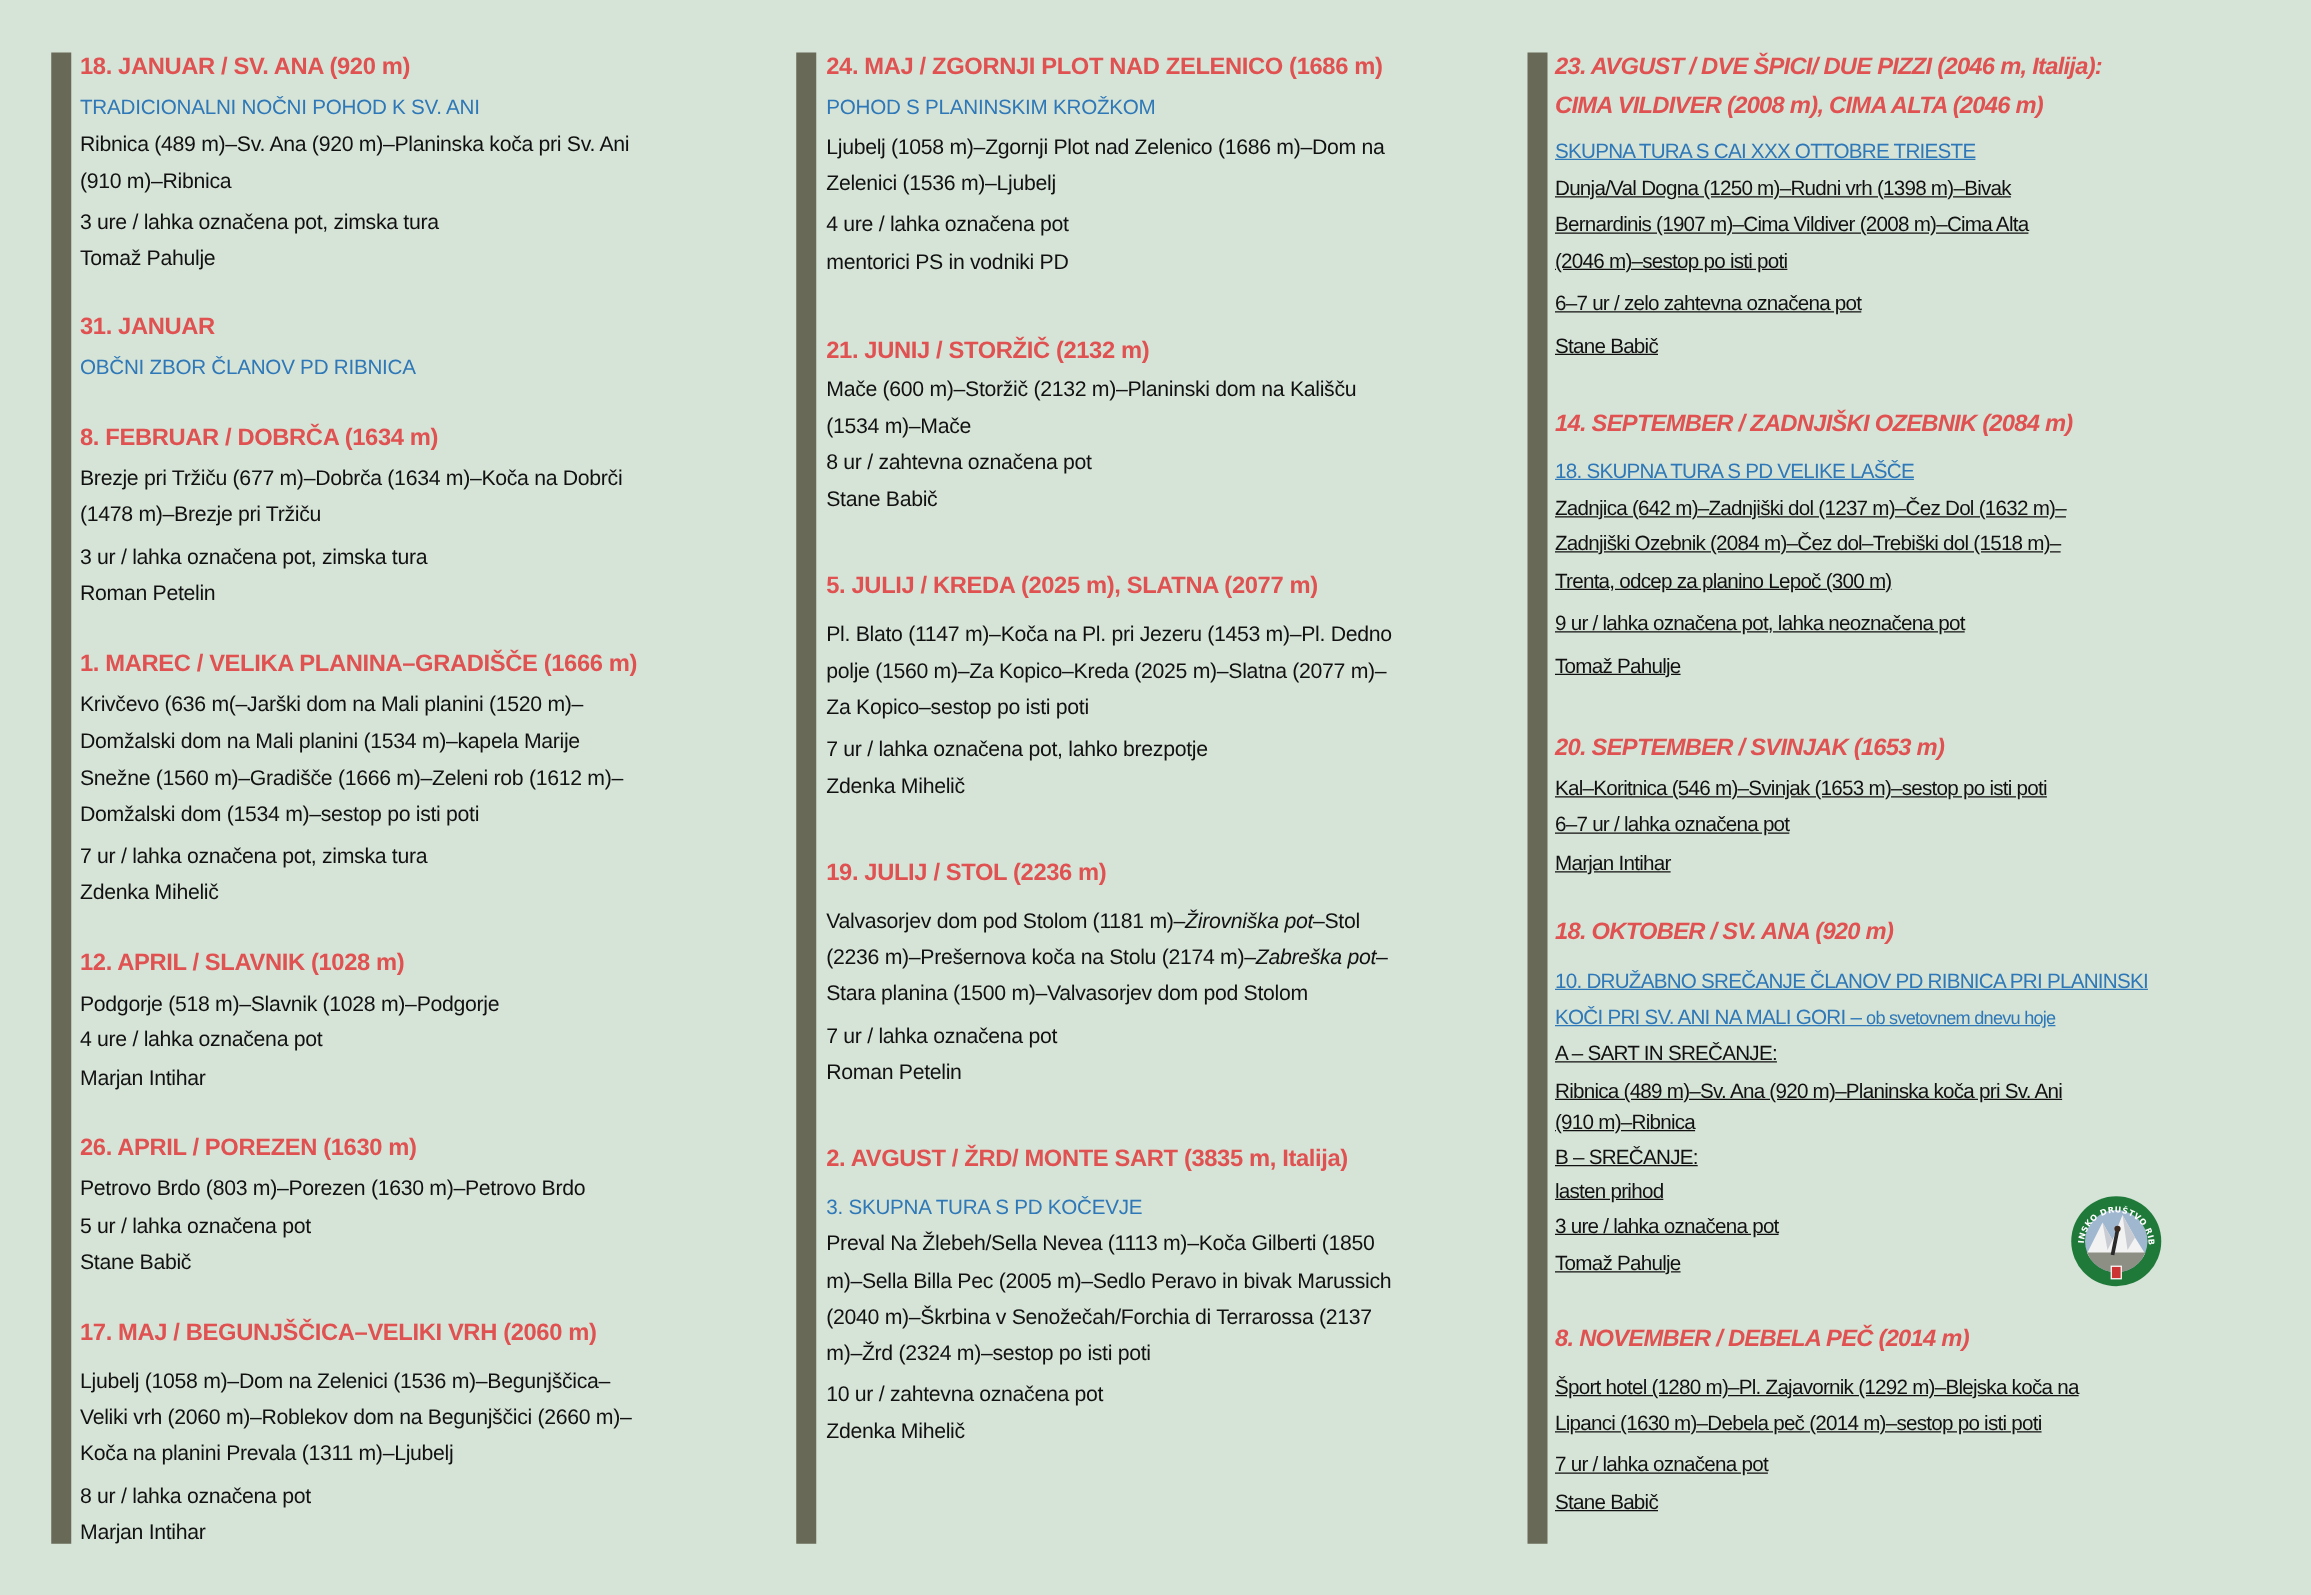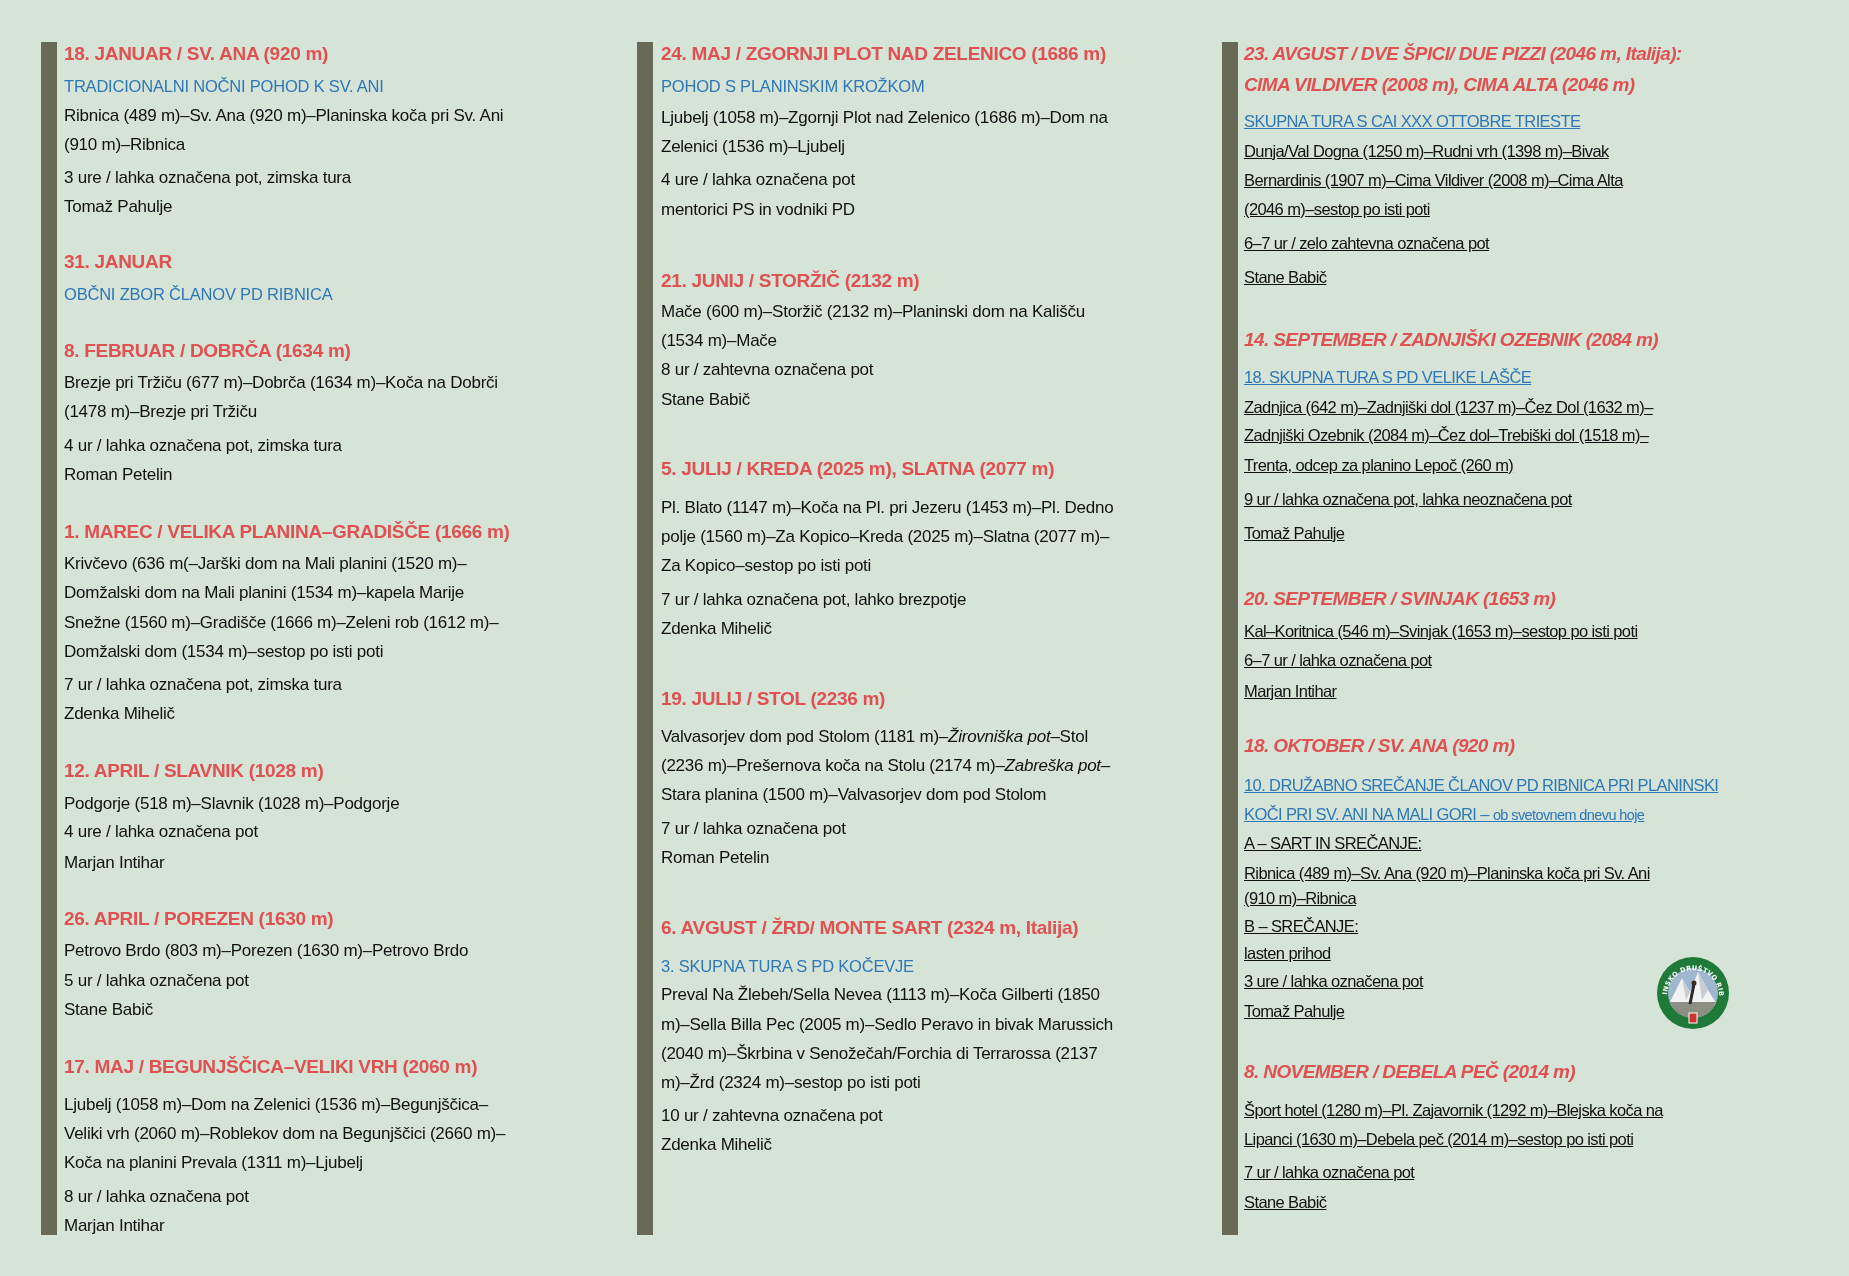--- a/index.html
+++ b/index.html
@@ -35,21 +35,21 @@
     <div class="ln b c1" style="top:195px">Tomaž Pahulje</div>
   </div>
   <div>
     <div class="ln t c1" style="top:250px">31. JANUAR</div>
     <div class="ln s c1" style="top:282px">OBČNI ZBOR ČLANOV PD RIBNICA</div>
   </div>
   <div>
     <div class="ln t c1" style="top:339px">8. FEBRUAR /  DOBRČA (1634 m)</div>
     <div class="ln b c1" style="top:371px">Brezje pri Tržiču (677 m)–Dobrča (1634 m)–Koča na Dobrči</div>
     <div class="ln b c1" style="top:400px">(1478 m)–Brezje pri Tržiču</div>
-    <div class="ln b c1" style="top:434px">4 ur / lahka označena pot, zimska tura</div>
+    <div class="ln b c1" style="top:434px">3 ur / lahka označena pot, zimska tura</div>
     <div class="ln b c1" style="top:463px">Roman Petelin</div>
   </div>
   <div>
     <div class="ln t c1" style="top:520px">1. MAREC  / VELIKA PLANINA–GRADIŠČE (1666 m)</div>
     <div class="ln b c1" style="top:552px">Krivčevo (636 m(–Jarški dom na Mali planini (1520 m)–</div>
     <div class="ln b c1" style="top:581px">Domžalski dom na Mali planini (1534 m)–kapela Marije</div>
     <div class="ln b c1" style="top:611px">Snežne (1560 m)–Gradišče (1666 m)–Zeleni rob (1612 m)–</div>
     <div class="ln b c1" style="top:640px">Domžalski dom (1534 m)–sestop po isti poti</div>
     <div class="ln b c1" style="top:673px">7 ur / lahka označena pot, zimska tura</div>
     <div class="ln b c1" style="top:702px">Zdenka Mihelič</div>
@@ -102,21 +102,21 @@
   </div>
   <div>
     <div class="ln t c2" style="top:687px">19. JULIJ /  STOL (2236 m)</div>
     <div class="ln b c2" style="top:725px"><span>Valvasorjev dom pod Stolom (1181 m)–</span><em>Žirovniška pot</em><span>–Stol</span></div>
     <div class="ln b c2" style="top:754px"><span>(2236 m)–Prešernova koča na Stolu (2174 m)–</span><em>Zabreška pot</em><span>–</span></div>
     <div class="ln b c2" style="top:783px">Stara planina (1500 m)–Valvasorjev dom pod Stolom</div>
     <div class="ln b c2" style="top:817px">7 ur / lahka označena pot</div>
     <div class="ln b c2" style="top:846px">Roman Petelin</div>
   </div>
   <div>
-    <div class="ln t c2" style="top:916px">6. AVGUST /  ŽRD/ MONTE SART (2324 m, Italija)</div>
+    <div class="ln t c2" style="top:916px">2. AVGUST /  ŽRD/ MONTE SART (3835 m, Italija)</div>
     <div class="ln s c2" style="top:954px">3. SKUPNA TURA S PD KOČEVJE</div>
     <div class="ln b c2" style="top:983px">Preval Na Žlebeh/Sella Nevea (1113 m)–Koča Gilberti (1850</div>
     <div class="ln b c2" style="top:1013px">m)–Sella Billa Pec (2005 m)–Sedlo Peravo in bivak Marussich</div>
     <div class="ln b c2" style="top:1042px">(2040 m)–Škrbina v Senožečah/Forchia di Terrarossa (2137</div>
     <div class="ln b c2" style="top:1071px">m)–Žrd (2324 m)–sestop po isti poti</div>
     <div class="ln b c2" style="top:1104px">10 ur / zahtevna označena pot</div>
     <div class="ln b c2" style="top:1133px">Zdenka Mihelič</div>
   </div>
 </div>
 
@@ -129,21 +129,21 @@
     <div class="ln b c3" style="top:168px">Bernardinis (1907 m)–Cima Vildiver (2008 m)–Cima Alta</div>
     <div class="ln b c3" style="top:197px">(2046 m)–sestop po isti poti</div>
     <div class="ln b c3" style="top:231px">6–7 ur / zelo zahtevna označena pot</div>
     <div class="ln b c3" style="top:265px">Stane Babič</div>
   </div>
   <div>
     <div class="ln t c3" style="top:328px">14. SEPTEMBER /  ZADNJIŠKI OZEBNIK (2084 m)</div>
     <div class="ln s c3" style="top:365px">18. SKUPNA TURA S PD VELIKE LAŠČE</div>
     <div class="ln b c3" style="top:395px">Zadnjica (642 m)–Zadnjiški dol (1237 m)–Čez Dol (1632 m)–</div>
     <div class="ln b c3" style="top:423px">Zadnjiški Ozebnik (2084 m)–Čez dol–Trebiški dol (1518 m)–</div>
-    <div class="ln b c3" style="top:453px">Trenta, odcep za planino Lepoč (260 m)</div>
+    <div class="ln b c3" style="top:453px">Trenta, odcep za planino Lepoč (300 m)</div>
     <div class="ln b c3" style="top:487px">9 ur / lahka označena pot, lahka neoznačena pot</div>
     <div class="ln b c3" style="top:521px">Tomaž Pahulje</div>
   </div>
   <div>
     <div class="ln t c3" style="top:587px">20. SEPTEMBER /  SVINJAK (1653 m)</div>
     <div class="ln b c3" style="top:619px">Kal–Koritnica (546 m)–Svinjak (1653 m)–sestop po isti poti</div>
     <div class="ln b c3" style="top:648px">6–7 ur / lahka označena pot</div>
     <div class="ln b c3" style="top:679px">Marjan Intihar</div>
   </div>
   <div>

